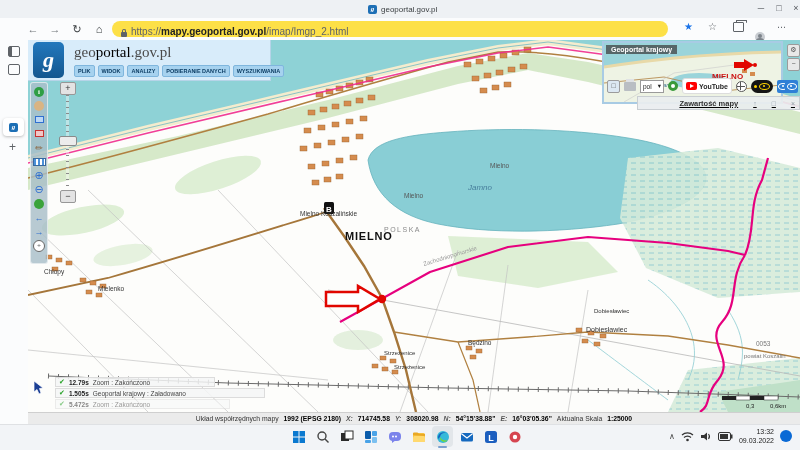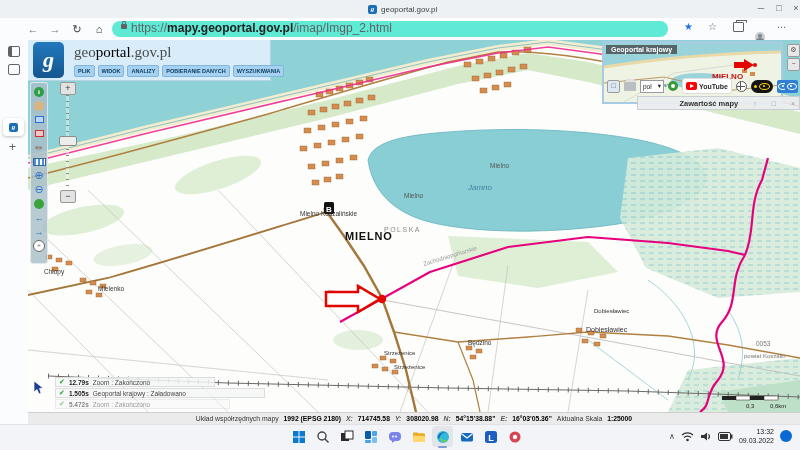--- a/index.html
+++ b/index.html
@@ -7,22 +7,22 @@
        font-family:"Liberation Sans","DejaVu Sans",sans-serif;position:relative;}
   .abs{position:absolute;}
   
   #titlebar{left:0;top:0;width:800px;height:18px;background:#eef1f4;}
   #tab{left:368px;top:2px;height:14px;display:flex;align-items:center;gap:4px;font-size:8px;color:#3c4043;}
   .favicon{width:9px;height:9px;border-radius:2px;background:#1d6fb5;color:#fff;font:italic bold 7px "Liberation Serif",serif;
            display:flex;align-items:center;justify-content:center;}
   .winbtn{top:1px;width:14px;height:14px;font-size:9px;color:#55595e;text-align:center;line-height:14px;}
   #toolbar{left:0;top:18px;width:800px;height:22px;background:#fbfcfd;border-bottom:1px solid #e2e5e8;}
   .navic{top:22px;font-size:11px;color:#70757a;width:14px;text-align:center;line-height:14px;}
-  #addrpill{left:112px;top:21px;width:556px;height:16px;background:#5eead4;border-radius:8px;
-            display:flex;align-items:flex-start;font-size:12px;color:#5f6368;padding-left:9px;box-sizing:border-box;}
+  #addrpill{left:112px;top:21px;width:556px;height:16px;background:#fde047;border-radius:8px;
+            display:flex;align-items:flex-end;font-size:10px;color:#5f6368;padding-left:9px;box-sizing:border-box;}
   .lockbody{width:6px;height:5px;background:#5f6368;border-radius:1px;margin:3px 4px 0 0;position:relative;}
   .lockbody:before{content:"";position:absolute;left:1px;top:-3px;width:2px;height:3px;border:1px solid #5f6368;border-bottom:none;border-radius:2px 2px 0 0;}
   .urldom{color:#202124;font-weight:bold;}
   .collect{width:9px;height:8px;border:1px solid #5f6368;border-radius:1px;position:relative;top:3px;}
   .collect:before{content:"";position:absolute;left:2px;top:-3px;width:9px;height:2px;border:1px solid #5f6368;border-bottom:none;border-radius:1px;}
   .person{width:10px;height:10px;border-radius:50%;background:#c8ccd1;position:relative;top:2px;overflow:hidden;}
   .person:before{content:"";position:absolute;left:3px;top:2px;width:4px;height:4px;border-radius:50%;background:#7d848b;}
   .person:after{content:"";position:absolute;left:1px;top:6px;width:8px;height:5px;border-radius:50% 50% 0 0;background:#7d848b;}
   
   #sidebar{left:0;top:40px;width:28px;height:384px;background:#fbfcfd;border-right:1px solid #e4e6e8;}
@@ -71,21 +71,21 @@
   .globe:before{content:"";position:absolute;left:0;top:4px;width:8px;height:1px;background:#555;}
   .globe:after{content:"";position:absolute;left:3.5px;top:0;width:1px;height:8px;background:#555;}
   #eyeblack{width:22px;height:13px;background:#141414;border-radius:7px;display:flex;align-items:center;justify-content:center;gap:2px;}
   .ydot{width:3px;height:3px;border-radius:50%;background:#ffd400;}
   .yeye{width:9px;height:5px;border:1px solid #ffd400;border-radius:50%;position:relative;}
   .yeye:before{content:"";position:absolute;left:3px;top:1px;width:2px;height:2px;border-radius:50%;background:#ffd400;}
   #eyeblue{width:13px;height:13px;background:#2f7fd6;border-radius:2px;display:flex;align-items:center;justify-content:center;}
   .weye{width:8px;height:5px;border:1px solid #fff;border-radius:50%;position:relative;background:transparent;}
   .weye:before{content:"";position:absolute;left:2.5px;top:1px;width:2px;height:2px;border-radius:50%;background:#fff;}
   #zawartosc{left:637px;top:96px;width:163px;height:14px;background:rgba(233,237,239,.93);border:1px solid #c9ced2;
-             display:flex;align-items:center;justify-content:flex-end;gap:15px;padding-right:4px;box-sizing:border-box;}
+             display:flex;align-items:center;justify-content:flex-end;gap:15px;padding-right:4px;box-sizing:border-box;text-decoration:underline;}
   #zawartosc b{font-size:7.5px;color:#333;}
   #zawartosc i{font-style:normal;font-size:7px;color:#8d99a2;}
   
   .msgrow{left:55px;height:10px;background:rgba(244,246,246,.85);border:1px solid #dcdcdc;display:flex;align-items:center;
           gap:4px;padding:0 3px;box-sizing:border-box;font-size:6.5px;color:#444;}
   .msgrow .chk{color:#29a329;font-weight:bold;font-size:7px;}
   .msgrow .t{font-weight:bold;color:#222;}
   
   #appstatus{left:28px;top:412px;width:772px;height:12px;background:#ebebeb;border-top:1px solid #cfcfcf;
              display:flex;align-items:center;justify-content:center;gap:5px;font-size:6.8px;color:#333;box-sizing:border-box;}

